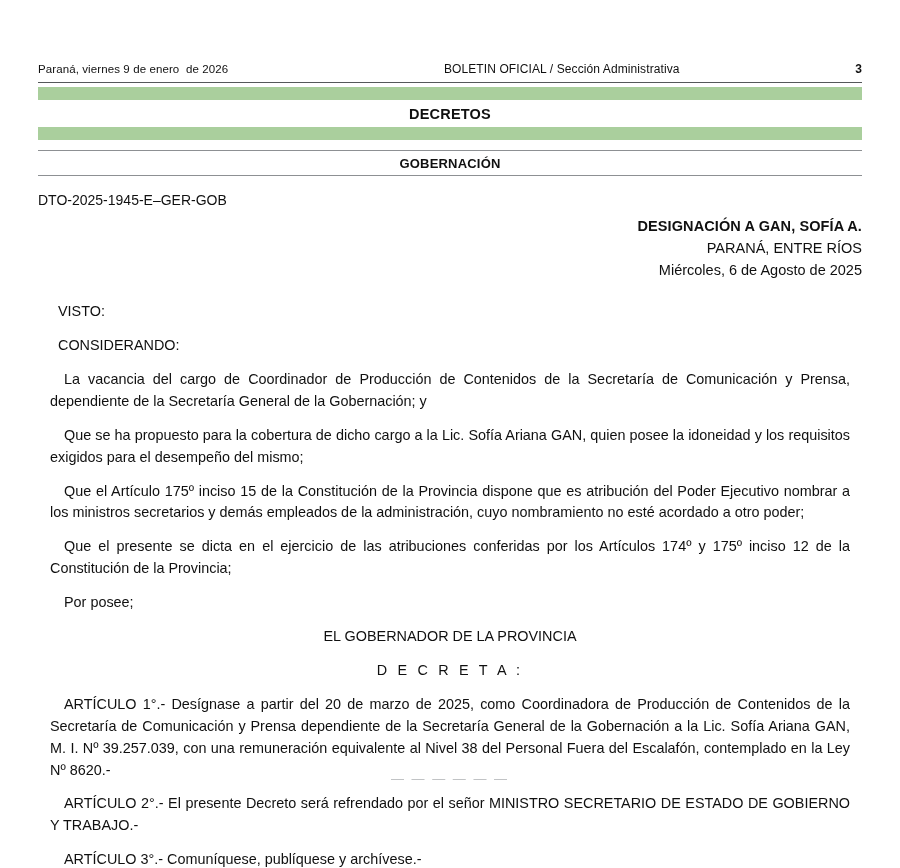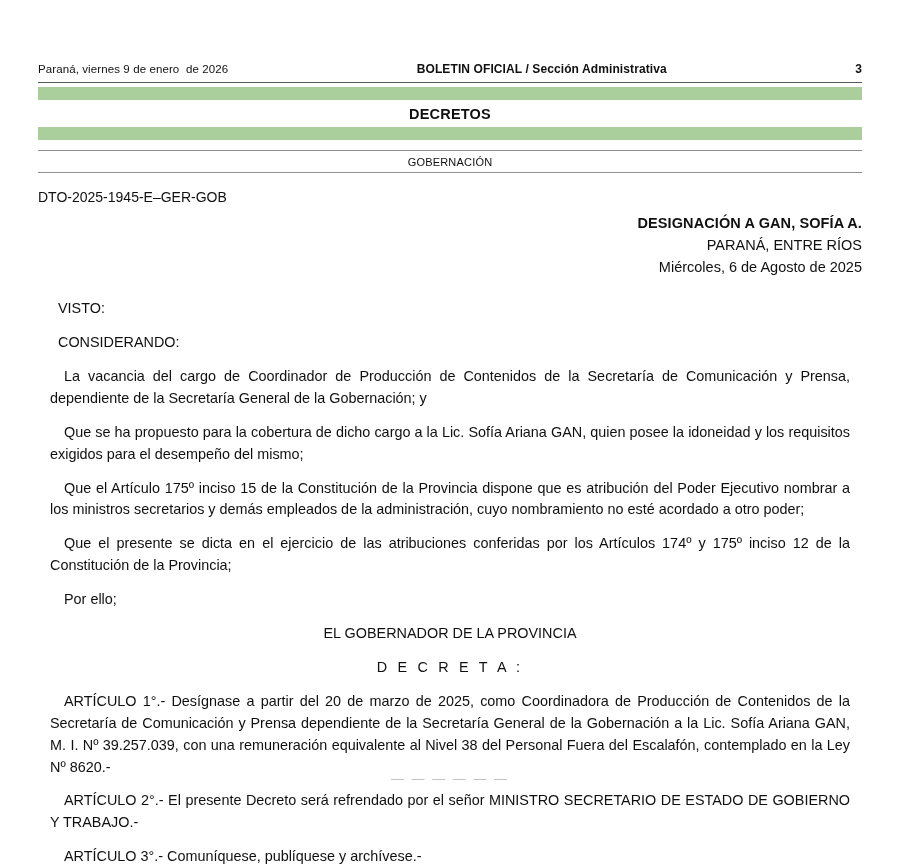--- a/index.html
+++ b/index.html
@@ -33,24 +33,24 @@
     padding-top: 62px;
     font-size: 11.5px;
   }
   .rh-left {
     font-size: 11.5px;
     white-space: pre;
     letter-spacing: .1px;
   }
   .rh-center {
     font-size: 12px;
-    font-weight: bold;
+    font-weight: normal;
     letter-spacing: .1px;
     position: relative;
-    left: 0;
+    left: 20px;
   }
   .rh-right {
     font-size: 12px;
     font-weight: bold;
   }
 
   .rule-dark {
     border-top: 1.6px solid #55585a;
     margin-top: 6px;
   }
@@ -68,22 +68,22 @@
     font-weight: bold;
     font-size: 14.5px;
     letter-spacing: .2px;
     padding: 6px 0 5px 0;
   }
   .gap-4 { height: 4px; }
   .gap-10 { height: 10px; }
 
   .sub-section-title {
     text-align: center;
-    font-weight: normal;
-    font-size: 11px;
+    font-weight: bold;
+    font-size: 13px;
     letter-spacing: .2px;
     padding: 5px 0 4px 0;
   }
 
   
   .decree-id {
     font-size: 14px;
     padding-top: 16px;
     padding-left: 0px;
     letter-spacing: 0px;
@@ -194,21 +194,21 @@
 
   <div class="body-text">
 
     <p class="para noindent label-line">VISTO:</p>
     <p class="para noindent label-line">CONSIDERANDO:</p>
 
     <p class="para">La vacancia del cargo de Coordinador de Producción de Contenidos de la Secretaría de Comunicación y Prensa, dependiente de la Secretaría General de la Gobernación; y</p>
     <p class="para">Que se ha propuesto para la cobertura de dicho cargo a la Lic. Sofía Ariana GAN, quien posee la idoneidad y los requisitos exigidos para el desempeño del mismo;</p>
     <p class="para">Que el Artículo 175º inciso 15 de la Constitución de la Provincia dispone que es atribución del Poder Ejecutivo nombrar a los ministros secretarios y demás empleados de la administración, cuyo nombramiento no esté acordado a otro poder;</p>
     <p class="para">Que el presente se dicta en el ejercicio de las atribuciones conferidas por los Artículos 174º y 175º inciso 12 de la Constitución de la Provincia;</p>
-    <p class="para">Por ello;</p>
+    <p class="para">Por posee;</p>
 
     <p class="centered">EL GOBERNADOR DE LA PROVINCIA</p>
     <p class="spaced-decreta">D E C R E T A :</p>
 
     <p class="para">ARTÍCULO 1°.- Desígnase a partir del 20 de marzo de 2025, como Coordinadora de Producción de Contenidos de la Secretaría de Comunicación y Prensa dependiente de la Secretaría General de la Gobernación a la Lic. Sofía Ariana GAN, M. I. Nº 39.257.039, con una remuneración equivalente al Nivel 38 del Personal Fuera del Escalafón, contemplado en la Ley Nº 8620.-</p>
     <p class="para">ARTÍCULO 2°.- El presente Decreto será refrendado por el señor MINISTRO SECRETARIO DE ESTADO DE GOBIERNO Y TRABAJO.-</p>
     <p class="para">ARTÍCULO 3°.- Comuníquese, publíquese y archívese.-</p>
 
     <div class="signature">
       <div class="sig-name">ROGELIO FRIGERIO</div>

